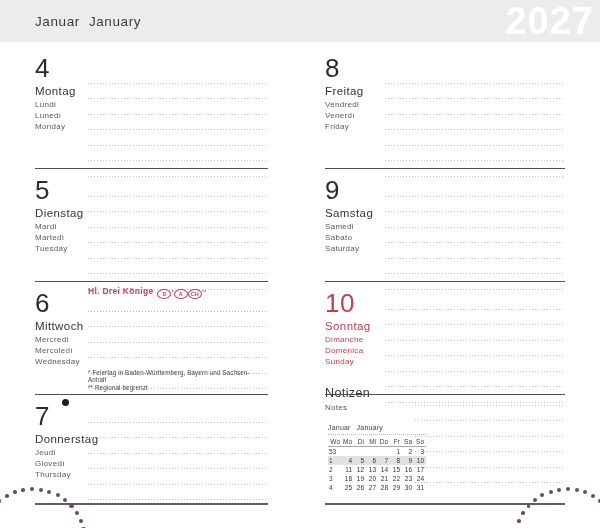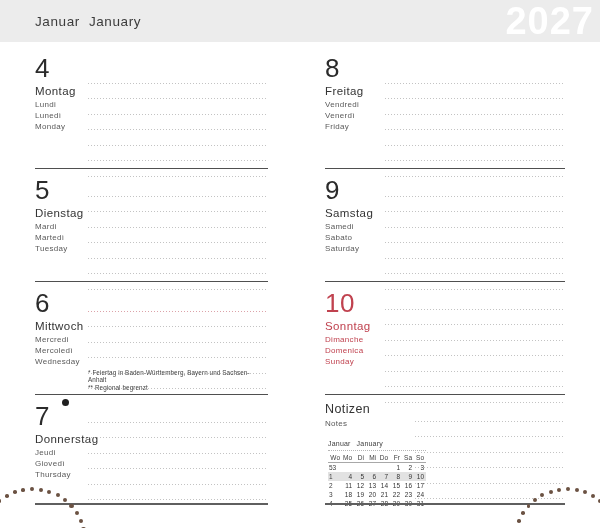--- a/index.html
+++ b/index.html
@@ -115,20 +115,32 @@
         <div class="rule"></div>
       </div>
   </div>
 
   <div class="block blk-left" style="top:281px;height:113px;padding-top:9px;">
     <div class="day-number">6</div>
     <div class="day-de">Mittwoch</div>
     <div class="day-sm first">Mercredi</div>
     <div class="day-sm">Mercoledì</div>
     <div class="day-sm">Wednesday</div>
+    <div class="holiday-row">
+      <span class="holiday-label">Hl. Drei Könige</span>
+      <span id="holiday-badges"><span class="badge">
+            <span class="badge-oval">D</span>
+            <span class="badge-star">*</span>
+          </span><span class="badge">
+            <span class="badge-oval">A</span>
+          </span><span class="badge">
+            <span class="badge-oval">CH</span>
+            <span class="badge-star">**</span>
+          </span></span>
+    </div>
     <div class="lines lines-left" style="top:15px;">
         <div class="rule redrule"></div>
         <div class="rule"></div>
         <div class="rule"></div>
         <div class="rule"></div>
         <div class="rule"></div>
         <div class="rule"></div>
       </div>
     <div class="footnotes">
       <div class="footnote">* Feiertag in Baden-Württemberg, Bayern und Sachsen-Anhalt</div>
@@ -197,21 +209,21 @@
         <div class="rule"></div>
         <div class="rule"></div>
         <div class="rule"></div>
         <div class="rule"></div>
         <div class="rule"></div>
         <div class="rule"></div>
         <div class="rule"></div>
       </div>
   </div>
 
-  <div class="block blk-right" style="top:394px;height:109px;padding-top:8px;">
+  <div class="block blk-right" style="top:378px;height:109px;padding-top:8px;">
     <div class="notes-title">Notizen</div>
     <div class="notes-sub">Notes</div>
     <div class="lines" style="left:90px;top:12px;">
         <div class="rule"></div>
         <div class="rule"></div>
         <div class="rule"></div>
         <div class="rule"></div>
         <div class="rule"></div>
         <div class="rule"></div>
       </div>

